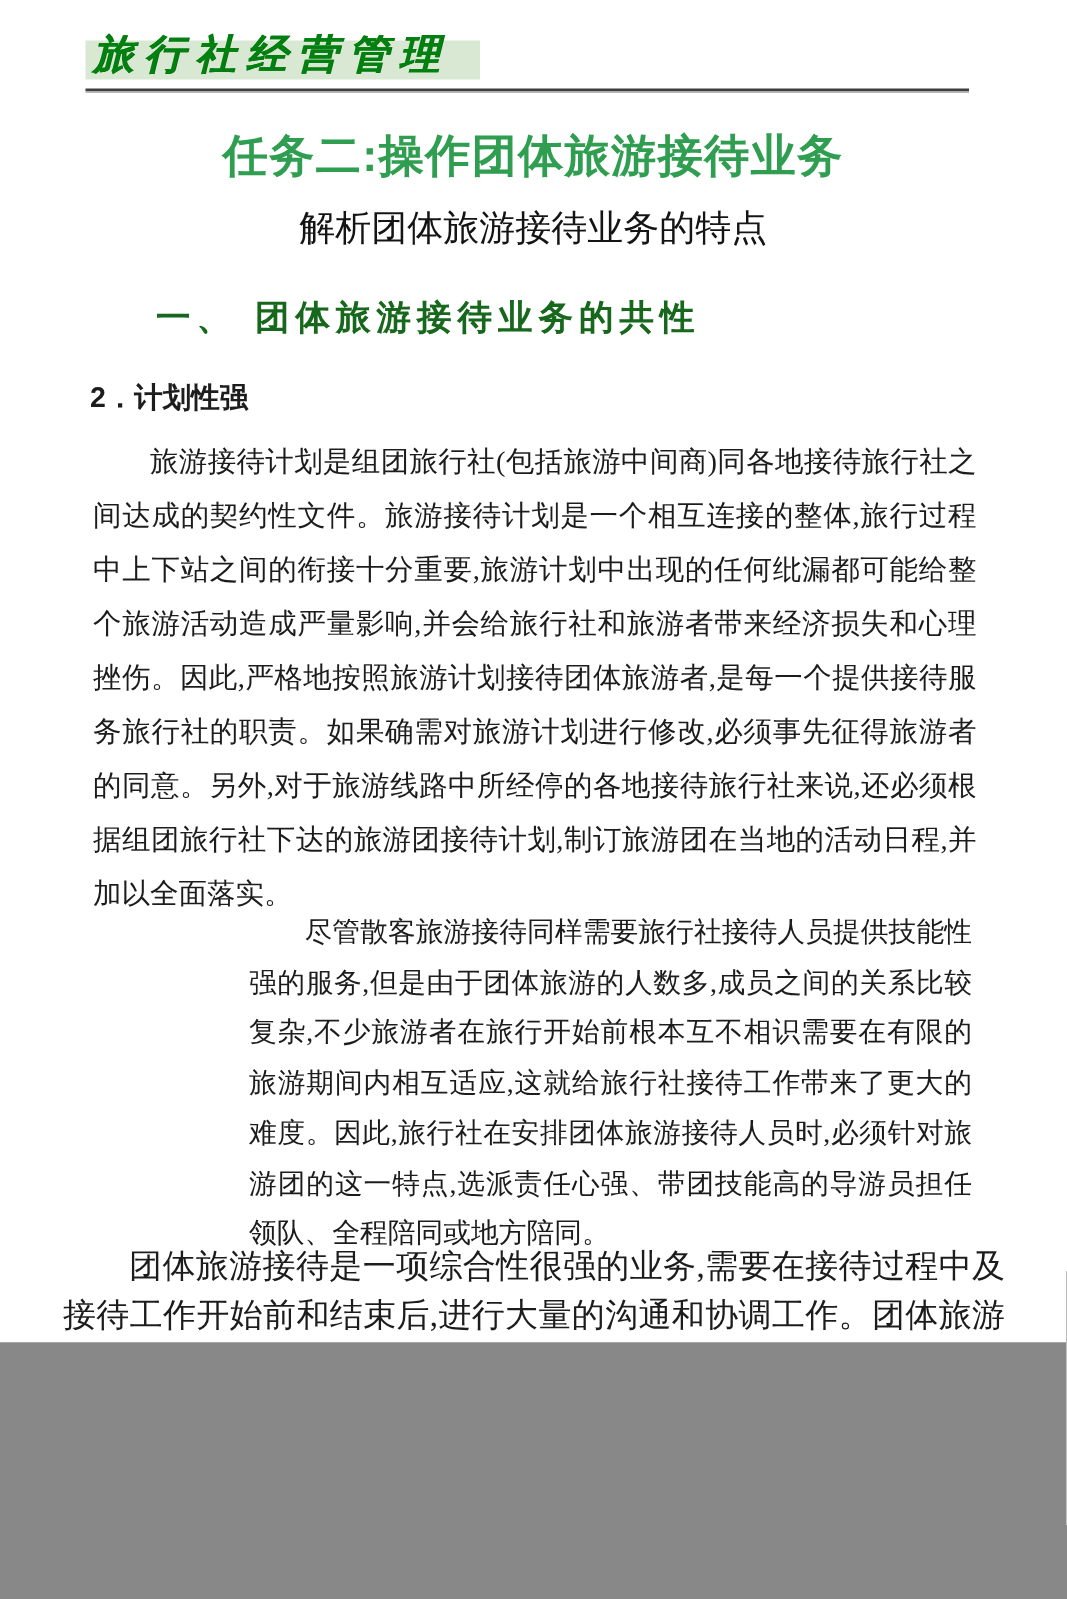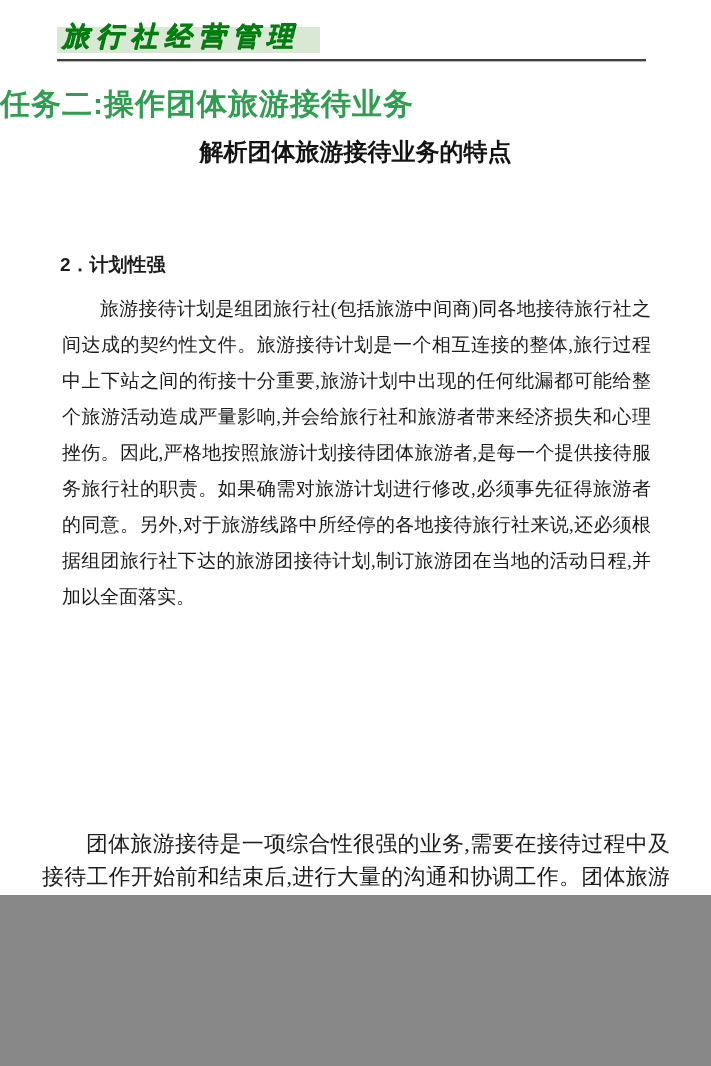--- a/index.html
+++ b/index.html
@@ -39,33 +39,34 @@
     width: 589px; height: 2px;
     border-top: 2px solid #3f3f3f;
     border-bottom: 1px solid #b9b9b9;
   }
 
   
   .main-title {
     position: absolute;
     left: 0; top: 84px;
     width: 711px;
+    text-align: center;
     font-family: "Liberation Sans", sans-serif;
     font-weight: bold;
     font-size: 30px;
     color: #2f9e50;
     letter-spacing: 1px;
   }
   .sub-title {
     position: absolute;
     left: 0; top: 136px;
     width: 711px;
     text-align: center;
     font-family: "Liberation Sans", sans-serif;
-    font-weight: bold;
+    font-weight: normal;
     font-size: 24px;
     color: #141414;
   }
   .section-heading {
     position: absolute;
     left: 104px; top: 196px;
     font-family: "DejaVu Serif", "Liberation Serif", serif;
     font-weight: bold;
     font-size: 23px;
     letter-spacing: 4px;
@@ -147,24 +148,26 @@
 
 <div class="page">
 
   <div class="course-band"></div>
   <div class="course-title">旅行社经营管理</div>
   <div class="header-rule"></div>
 
   <div class="main-title">任务二:操作团体旅游接待业务</div>
   <div class="sub-title">解析团体旅游接待业务的特点</div>
 
+  <div class="section-heading">一、 团体旅游接待业务的共性</div>
 
   <div class="h-num h1-pos">2．计划性强</div>
   <div class="para p1-pos">旅游接待计划是组团旅行社(包括旅游中间商)同各地接待旅行社之间达成的契约性文件。旅游接待计划是一个相互连接的整体,旅行过程中上下站之间的衔接十分重要,旅游计划中出现的任何纰漏都可能给整个旅游活动造成严量影响,并会给旅行社和旅游者带来经济损失和心理挫伤。因此,严格地按照旅游计划接待团体旅游者,是每一个提供接待服务旅行社的职责。如果确需对旅游计划进行修改,必须事先征得旅游者的同意。另外,对于旅游线路中所经停的各地接待旅行社来说,还必须根据组团旅行社下达的旅游团接待计划,制订旅游团在当地的活动日程,并加以全面落实。</div>
 
+  <div class="para p2-pos">尽管散客旅游接待同样需要旅行社接待人员提供技能性强的服务,但是由于团体旅游的人数多,成员之间的关系比较复杂,不少旅游者在旅行开始前根本互不相识需要在有限的旅游期间内相互适应,这就给旅行社接待工作带来了更大的难度。因此,旅行社在安排团体旅游接待人员时,必须针对旅游团的这一特点,选派责任心强、带团技能高的导游员担任领队、全程陪同或地方陪同。</div>
 
   <div class="para p3-pos">团体旅游接待是一项综合性很强的业务,需要在接待过程中及接待工作开始前和结束后,进行大量的沟通和协调工作。团体旅游的人数比较多,在旅游目的地停留的时间一般比较长,通常需要旅行社同许多其他旅游服务企业共同协作才能完成接待工作。在团体旅游接待的集体中,有旅游团领队、全程陪同和地方陪同。他们既要维护各自旅行社的利益,又要共同雏护旅游者的利益,需要经常就接待中出现的问题进行磋商,相互协调。</div>
 
   <div class="logo-wrap">
     <svg class="seal" viewBox="0 0 44 44" xmlns="http://www.w3.org/2000/svg">
       <circle cx="22" cy="22" r="20.5" fill="none" stroke="#2a5caa" stroke-width="1.6"></circle>
       <circle cx="22" cy="22" r="16.8" fill="none" stroke="#2a5caa" stroke-width="0.7"></circle>
       <circle cx="22" cy="22" r="11.2" fill="#2a5caa"></circle>
       <path d="M16.5 22 a5.5 5.5 0 1 1 5.5 5.5" stroke="#ffffff" stroke-width="2" fill="none" stroke-linecap="round"></path>
       <circle cx="22" cy="22" r="2.1" fill="#ffffff"></circle>

